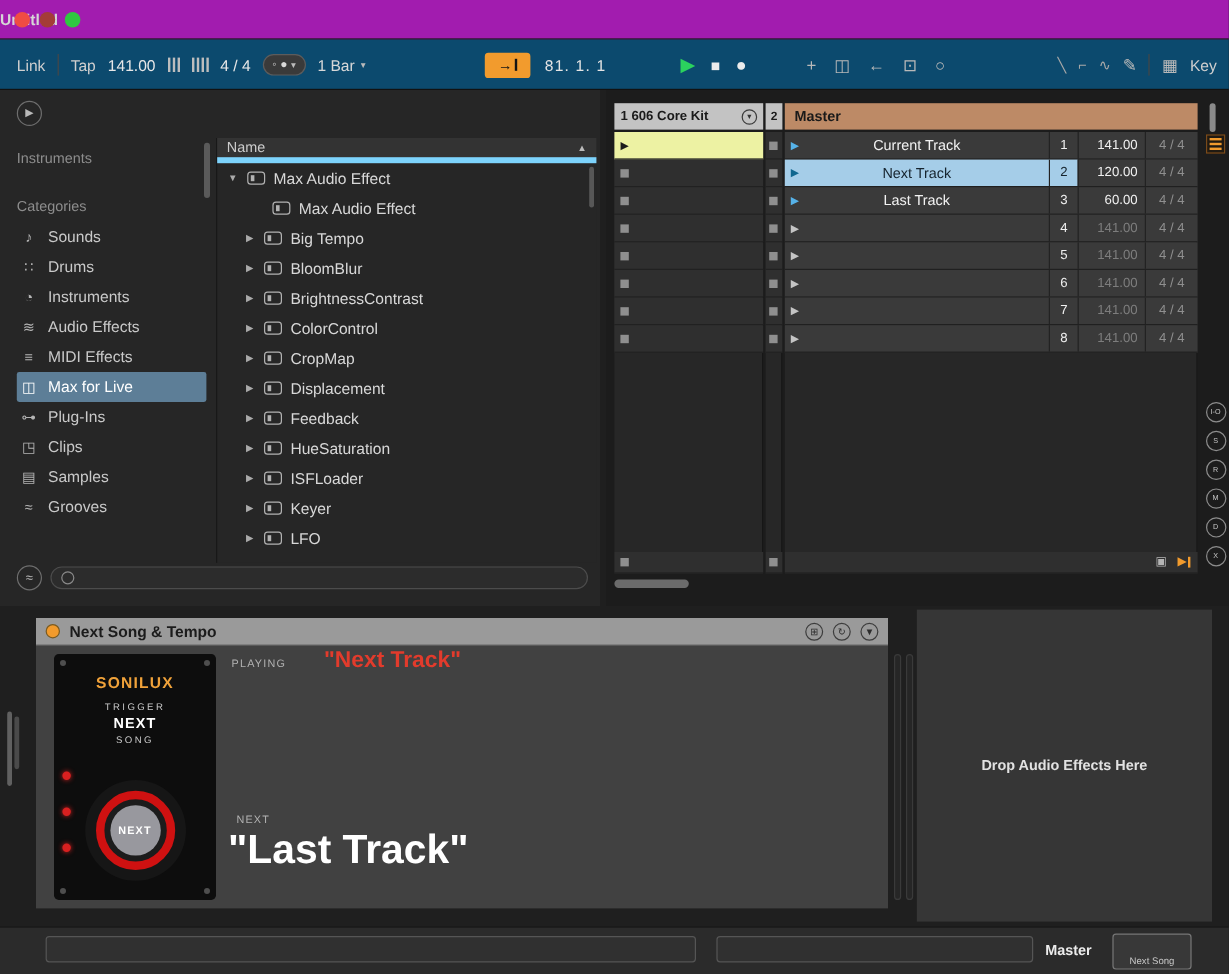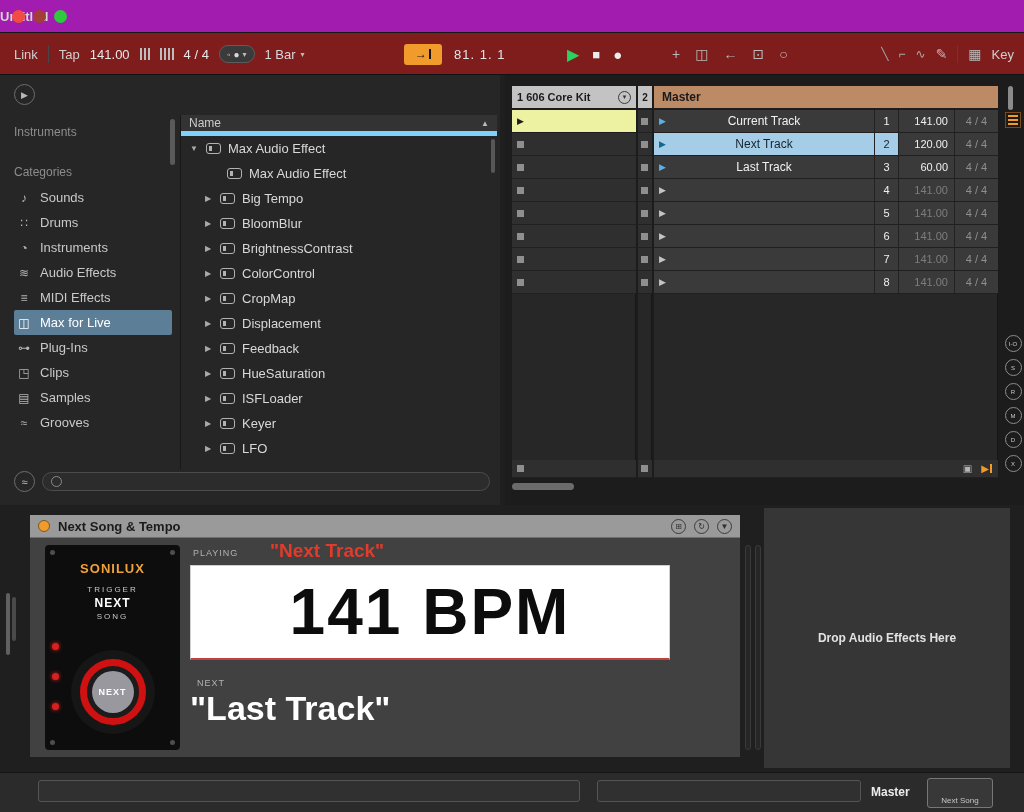--- a/index.html
+++ b/index.html
@@ -10,21 +10,21 @@
   
   .titlebar{position:absolute;left:0;top:0;width:100%;height:33px;background:#a21caf;border-bottom:1px solid #161616;display:flex;align-items:center;}
   .traffic{position:absolute;left:12px;top:10px;display:flex;gap:8px;}
   .dot{width:13px;height:13px;border-radius:50%;display:block;}
   .dot.red{background:#f04c43;}
   .dot.maroon{background:#a43c38;}
   .dot.green{background:#2fc840;}
   .win-title{color:#d6d6d6;font-size:13px;font-weight:bold;}
 
   
-  .transport{position:absolute;left:0;top:33px;width:100%;height:42px;background:#7f1d1d;border-bottom:1px solid #121212;}
+  .transport{position:absolute;left:0;top:33px;width:100%;height:42px;background:#0c4a6e;border-bottom:1px solid #121212;}
   .t-group{position:absolute;top:0;height:42px;display:flex;align-items:center;gap:10px;}
   .t-left{left:14px;}
   .t-mid{left:404px;gap:12px;}
   .t-play{left:567px;gap:13px;}
   .t-extra{left:672px;gap:15px;}
   .t-right{right:10px;gap:10px;}
   .t-label{color:#cfcfcf;font-size:13px;}
   .t-value{color:#e8e8e8;font-size:13px;}
   .t-sep{width:1px;height:18px;background:#474747;}
   .bars{display:inline-flex;gap:2px;align-items:center;height:14px;}
@@ -546,23 +546,20 @@
           <span class="led" style="top:128px"></span>
           <span class="led" style="top:158px"></span>
           <div class="next-btn-outer">
             <div class="next-btn-ring">
               <div class="next-btn-core">NEXT</div>
             </div>
           </div>
         </div>
         <div class="playing-label">PLAYING</div>
         <div class="playing-value">"Next Track"</div>
-        <div class="bpm-box">
-          <span class="bpm-text">141 BPM</span>
-        </div>
         <div class="next-label">NEXT</div>
         <div class="next-value">"Last Track"</div>
       </div>
     </div>
 
     <div class="meter m1"></div>
     <div class="meter m2"></div>
 
     <div class="drop-zone">
       <span class="drop-text">Drop Audio Effects Here</span>

